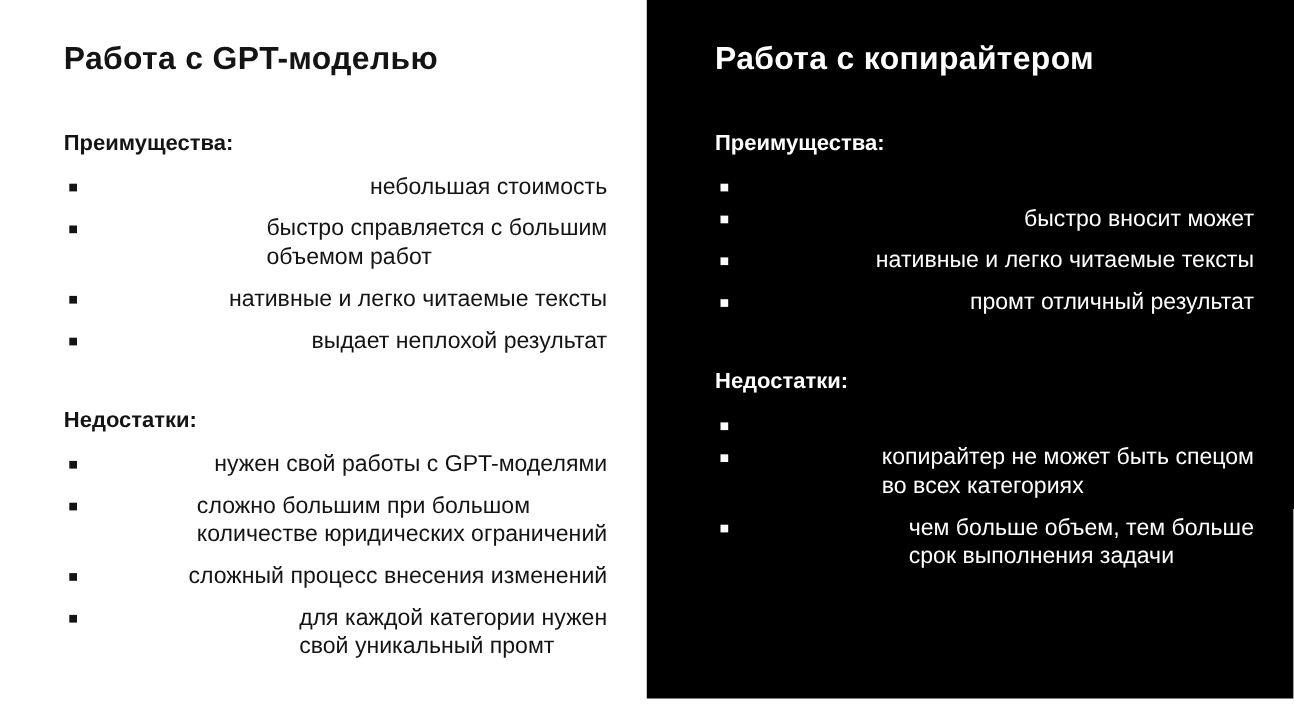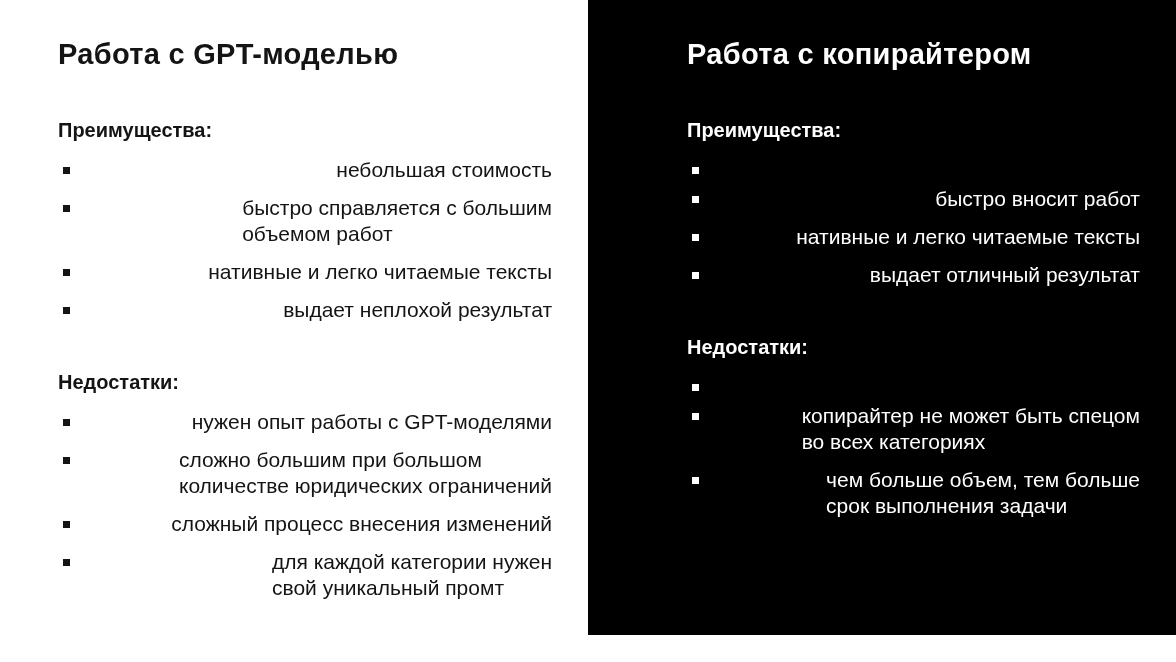--- a/index.html
+++ b/index.html
@@ -17,21 +17,21 @@
     overflow: hidden;
     font-family: "Liberation Sans", "DejaVu Sans", sans-serif;
   }
   .panel {
     width: 588px;
     height: 635px;
     padding: 36px 36px 0 58px;
     flex: 0 0 588px;
   }
   .panel-left  { background: var(--left-bg);  color: var(--left-text); }
-  .panel-right { background: var(--right-bg); color: var(--right-text); padding-left: 99px; }
+  .panel-right { background: var(--right-bg); color: var(--right-text); padding-left: 62px; }
   .slide-title {
     font-size: 29px;
     font-weight: 700;
     line-height: 36px;
     letter-spacing: 0.3px;
     margin: 0 0 45px 0;
   }
   .section-heading {
     font-size: 20px;
     font-weight: 700;
@@ -90,21 +90,21 @@
         <span class="bullet-text">выдает неплохой результат</span>
       </li>
     </ul>
   </div>
 
   <div class="section section-disadvantages">
     <h2 class="section-heading">Недостатки:</h2>
     <ul class="bullet-list">
       <li>
         <span class="bullet-square"></span>
-        <span class="bullet-text">нужен опыт работы с GPT-моделями</span>
+        <span class="bullet-text">нужен свой работы с GPT-моделями</span>
       </li>
       <li>
         <span class="bullet-square"></span>
         <span class="bullet-text">сложно большим при большом
 количестве юридических ограничений</span>
       </li>
       <li>
         <span class="bullet-square"></span>
         <span class="bullet-text">сложный процесс внесения изменений</span>
       </li>
@@ -121,29 +121,29 @@
   <h1 class="slide-title">Работа с копирайтером</h1>
 
   <div class="section section-advantages">
     <h2 class="section-heading">Преимущества:</h2>
     <ul class="bullet-list">
       <li>
         <span class="bullet-square"></span>
       </li>
       <li>
         <span class="bullet-square"></span>
-        <span class="bullet-text">быстро вносит работ</span>
+        <span class="bullet-text">быстро вносит может</span>
       </li>
       <li>
         <span class="bullet-square"></span>
         <span class="bullet-text">нативные и легко читаемые тексты</span>
       </li>
       <li>
         <span class="bullet-square"></span>
-        <span class="bullet-text">выдает отличный результат</span>
+        <span class="bullet-text">промт отличный результат</span>
       </li>
     </ul>
   </div>
 
   <div class="section section-disadvantages">
     <h2 class="section-heading">Недостатки:</h2>
     <ul class="bullet-list">
       <li>
         <span class="bullet-square"></span>
       </li>

